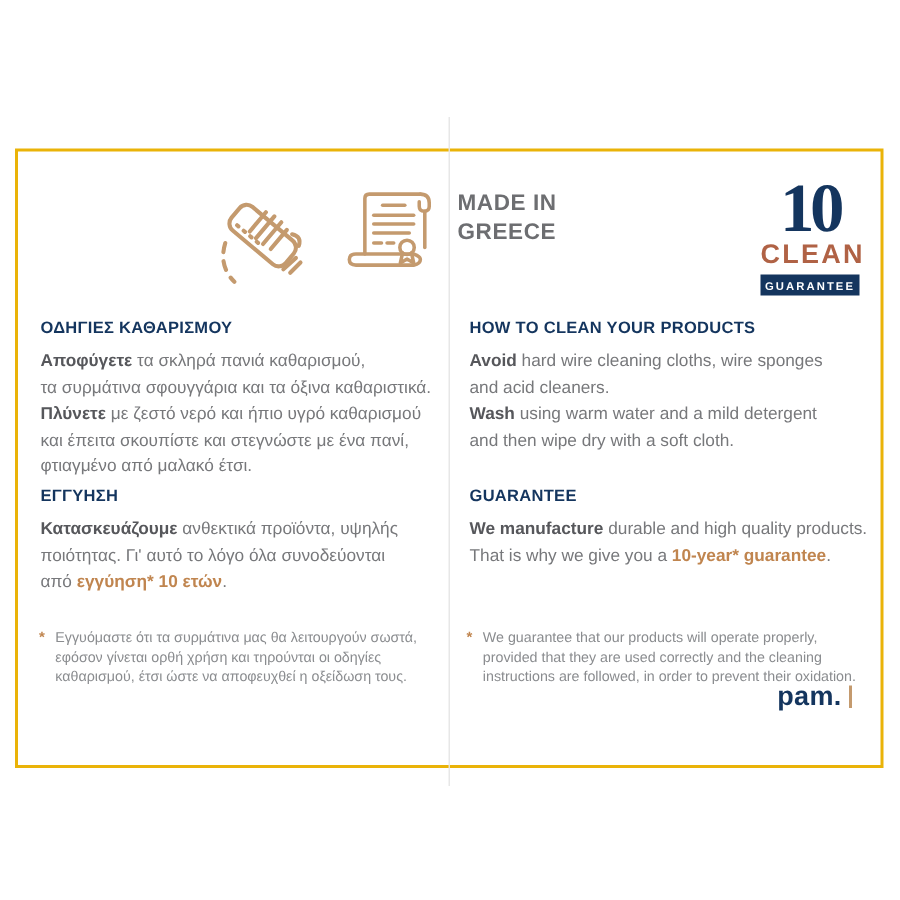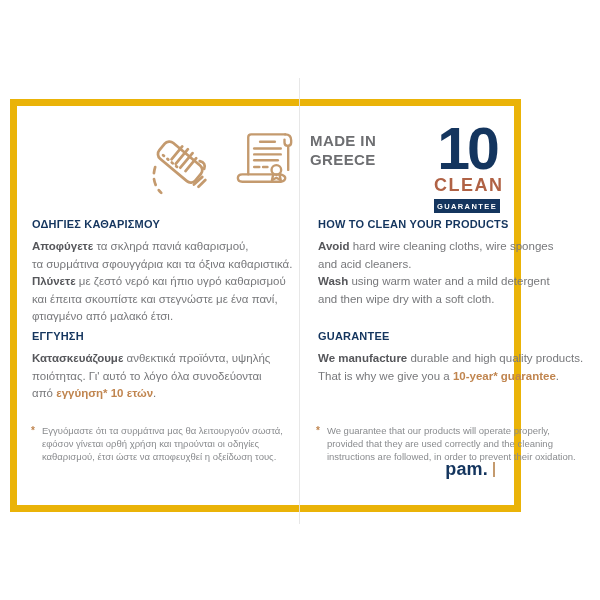--- a/index.html
+++ b/index.html
@@ -5,34 +5,34 @@
   html,body{margin:0;padding:0;}
   body{
     width:600px;height:600px;position:relative;background:#ffffff;
     font-family:"Liberation Sans", sans-serif;overflow:hidden;
   }
   .fold-line{
     position:absolute;left:299px;top:78px;width:1px;height:446px;
     background:#e4e4e4;opacity:.9;z-index:6;
   }
   .card{
-    position:absolute;left:10px;top:99px;width:511px;height:413px;
-    box-sizing:border-box;border:7px solid #eab308;background:#ffffff;z-index:1;
+    position:absolute;left:10px;top:99px;width:579px;height:413px;
+    box-sizing:border-box;border:2px solid #eab308;background:#ffffff;z-index:1;
   }
   
   .icons{position:absolute;left:126px;top:18px;display:flex;gap:10px;}
   .icons svg{display:block;}
   .made-in{
     position:absolute;left:293px;top:25px;color:#6d6e71;font-weight:bold;
     font-size:15px;line-height:19px;letter-spacing:.4px;
   }
   .ten-years{position:absolute;right:14px;top:18px;width:66px;text-align:center;}
   .ty-number{
-    color:#14355e;font-weight:800;font-size:59px;line-height:.85;
-    letter-spacing:-3px;font-stretch:condensed;
+    color:#14355e;font-weight:800;font-size:46px;line-height:.85;
+    letter-spacing:-3px;font-stretch:condensed;font-family:Liberation Serif, serif;
   }
   .ty-years{color:#b06245;font-weight:700;font-size:18px;letter-spacing:1.5px;margin-top:1px;}
   .ty-guarantee{
     background:#14355e;color:#ffffff;font-weight:700;font-size:7.5px;
     letter-spacing:1.4px;padding:3px 0 2px;margin-top:3px;
   }
   
   .block{position:absolute;white-space:nowrap;}
   .heading{color:#14355e;font-weight:bold;font-size:11px;letter-spacing:.2px;margin-bottom:8px;}
   .bodytext{color:#77787b;font-size:11.5px;line-height:17.5px;}

